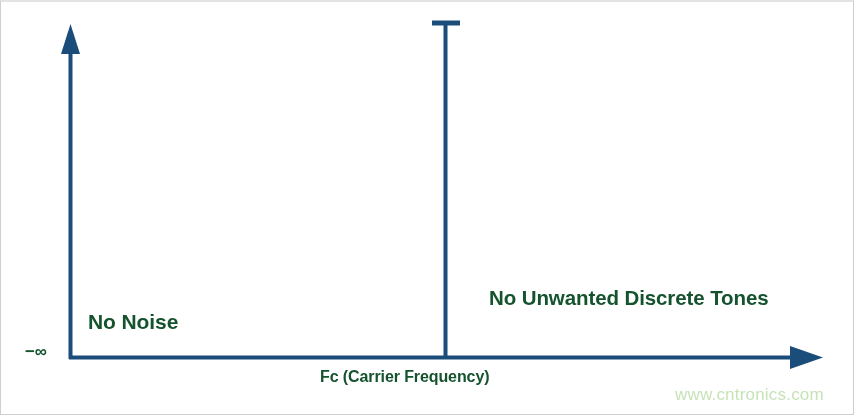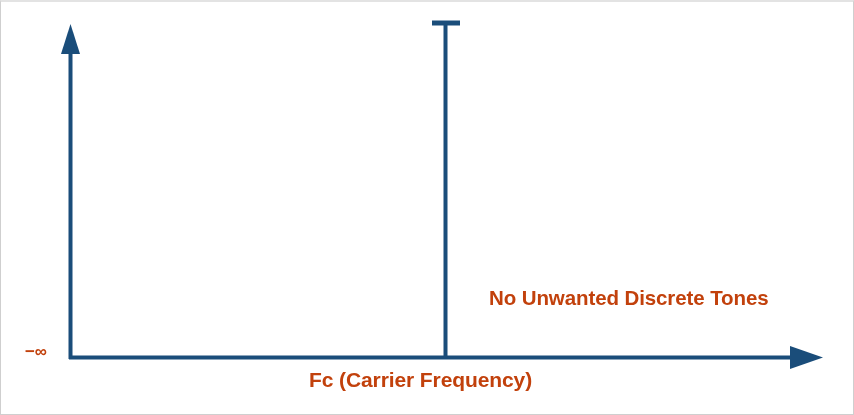--- a/index.html
+++ b/index.html
@@ -23,21 +23,21 @@
   #plot-svg {
     position: absolute;
     left: 0;
     top: 0;
     width: 854px;
     height: 415px;
     display: block;
   }
   .fig-label {
     position: absolute;
-    color: #c2410c;
+    color: #14532d;
     font-family: "Liberation Sans", sans-serif;
     font-weight: bold;
     white-space: pre;
     letter-spacing: -0.1px;
   }
   #y-axis-label {
     left: 24px;
     top: 341px;
     font-size: 17px;
     font-weight: bold;
@@ -49,23 +49,23 @@
     font-size: 21px;
     line-height: 1.12;
   }
   #spurs-label {
     left: 488px;
     top: 284px;
     font-size: 20.5px;
     line-height: 1.16;
   }
   #x-axis-label {
-    left: 308px;
+    left: 319px;
     top: 366px;
-    font-size: 21px;
+    font-size: 16px;
     line-height: 1.12;
   }
   #watermark {
     position: absolute;
     left: 674px;
     top: 383px;
     font-family: "Liberation Sans", sans-serif;
     font-size: 17px;
     font-weight: normal;
     color: #c6e3b8;
@@ -89,19 +89,21 @@
     <polygon points="822,355.5 789,344 789,367" fill="#1a4d7a"></polygon>
 
     <line x1="444.5" y1="21" x2="444.5" y2="356" stroke="#1a4d7a" stroke-width="4"></line>
 
     <line x1="431" y1="21" x2="459" y2="21" stroke="#1a4d7a" stroke-width="5"></line>
 
   </svg>
 
   <div class="fig-label" id="y-axis-label">−∞</div>
 
+  <div class="fig-label" id="no-noise-label">No Noise</div>
 
   <div class="fig-label" id="spurs-label"><span>No Unwanted Discrete Tones</span><br></div>
 
   <div class="fig-label" id="x-axis-label">Fc (Carrier Frequency)</div>
 
+  <div id="watermark">www.cntronics.com</div>
 
 </div>
 
 </body></html>

